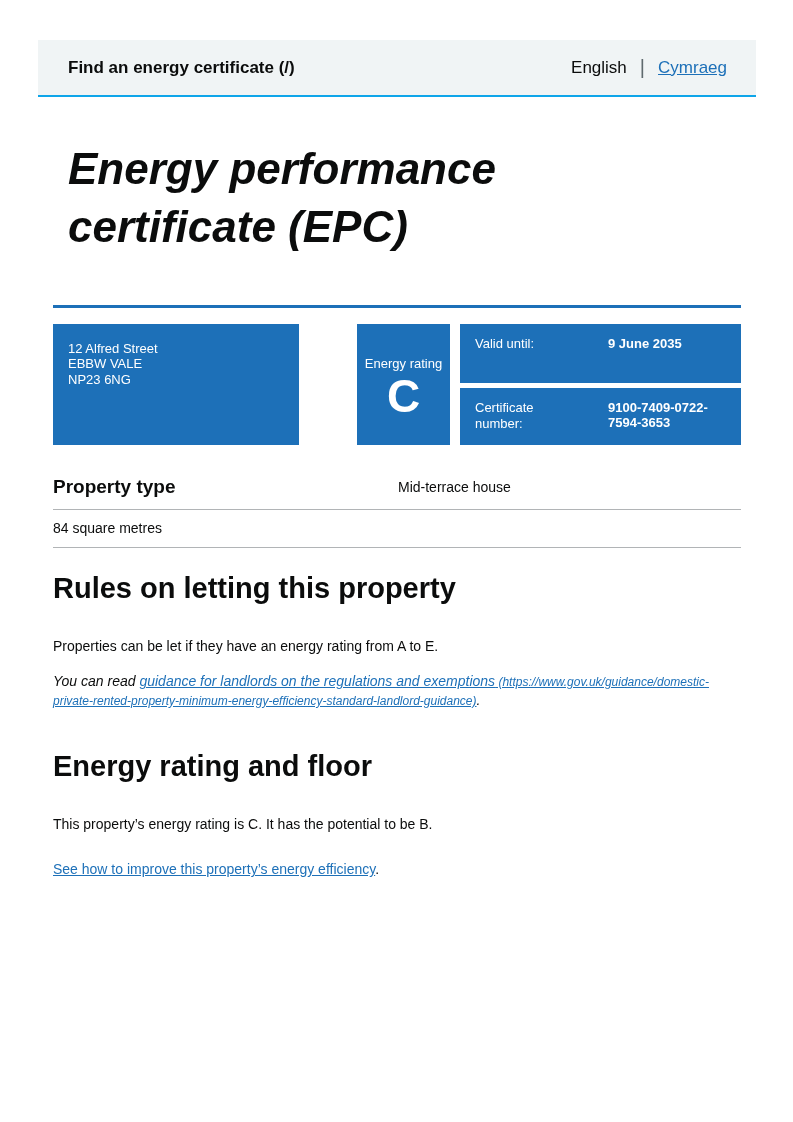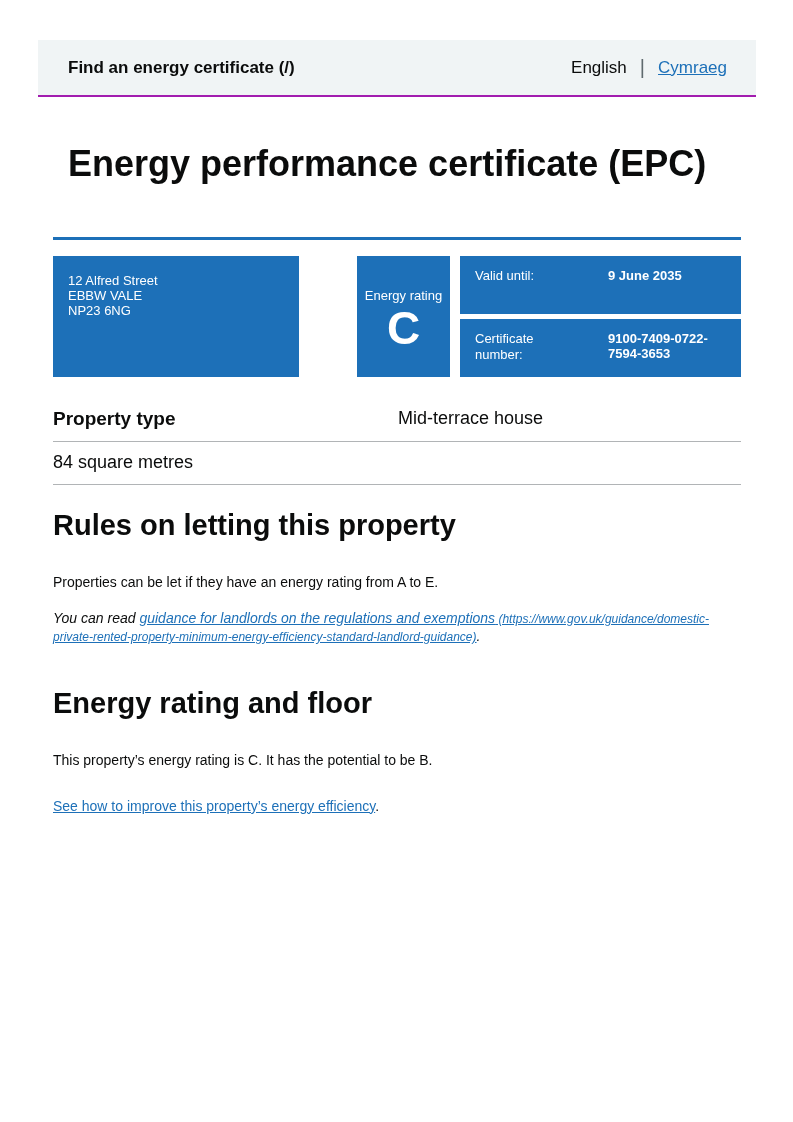--- a/index.html
+++ b/index.html
@@ -9,35 +9,35 @@
     background: #ffffff;
     font-family: "Liberation Sans", "DejaVu Sans", sans-serif;
     color: #0b0c0c;
     overflow: hidden;
   }
   .page { padding: 40px 37px 0 38px; }
 
   
   .band {
     background: #f0f4f5;
-    border-bottom: 2px solid #a21caf;
+    border-bottom: 2px solid #0ea5e9;
     display: flex; justify-content: space-between; align-items: center;
     padding: 16px 29px 16px 30px;
   }
   .service-name { font-size: 17px; font-weight: bold; color: #0b0c0c; text-decoration: none; }
   .lang { display: flex; align-items: center; font-size: 17px; margin-left: 44px; }
   .lang-current { color: #0b0c0c; }
   .lang-sep { color: #5f6a6e; margin: 0 13px; font-size: 20px; font-weight: 300; }
   .lang-link { color: #1d70b8; text-decoration: underline; }
 
   .content { margin: 0 15px; }
 
   h1.page-title {
-    font-size: 36px; font-weight: bold; line-height: 1.32;
-    margin: 43px 12px 0 15px; max-width: 645px;
+    font-size: 44px; font-weight: bold; line-height: 1.32;
+    margin: 43px 12px 0 15px; max-width: 645px; font-style: italic;
   }
 
   .hr-blue { height: 3px; background: #1d70b8; border: none; margin: 49px 0 16px 0; }
 
   
   .panel { display: flex; height: 121px; }
   .panel-left {
     width: 246px; margin-right: 18px; background: #1d70b8; color: #fff;
     font-size: 13px; line-height: 1.17; padding: 17px 15px;
   }
@@ -52,23 +52,23 @@
     padding: 12px 15px; display: grid; grid-template-columns: 133px 1fr;
     align-content: start;
   }
   .panel-row.valid { height: 69px; margin-bottom: 5px; }
   .panel-row.cert { height: 68px; }
   .panel-label span { display: inline-block; max-width: 74px; line-height: 1.25; }
   .panel-value { font-weight: bold; }
 
   
   .summary { margin-top: 21px; }
-  .s-row { display: flex; border-bottom: 1px solid #b1b4b6; padding: 10px 0 11px 0; }
+  .s-row { display: flex; align-items: center; border-bottom: 1px solid #b1b4b6; padding: 10px 0 11px 0; }
   .s-label { width: 345px; font-weight: bold; font-size: 19px; }
-  .s-value { font-size: 18px; }
+  .s-value { font-size: 14px; }
 
   h2.section-heading { font-size: 29px; font-weight: bold; line-height: 1.2; margin: 23px 0 31px 0; }
 
   p.body-text { font-size: 14px; line-height: 1.3; margin: 0 0 17px 0; }
   p.gap-lg { margin-bottom: 40px; font-style: italic; }
   p.gap-md { margin-bottom: 27px; }
   a.text-link { color: #1d70b8; text-decoration: underline; }
   .url-small { font-size: 12px; }
 </style>
 </head>

